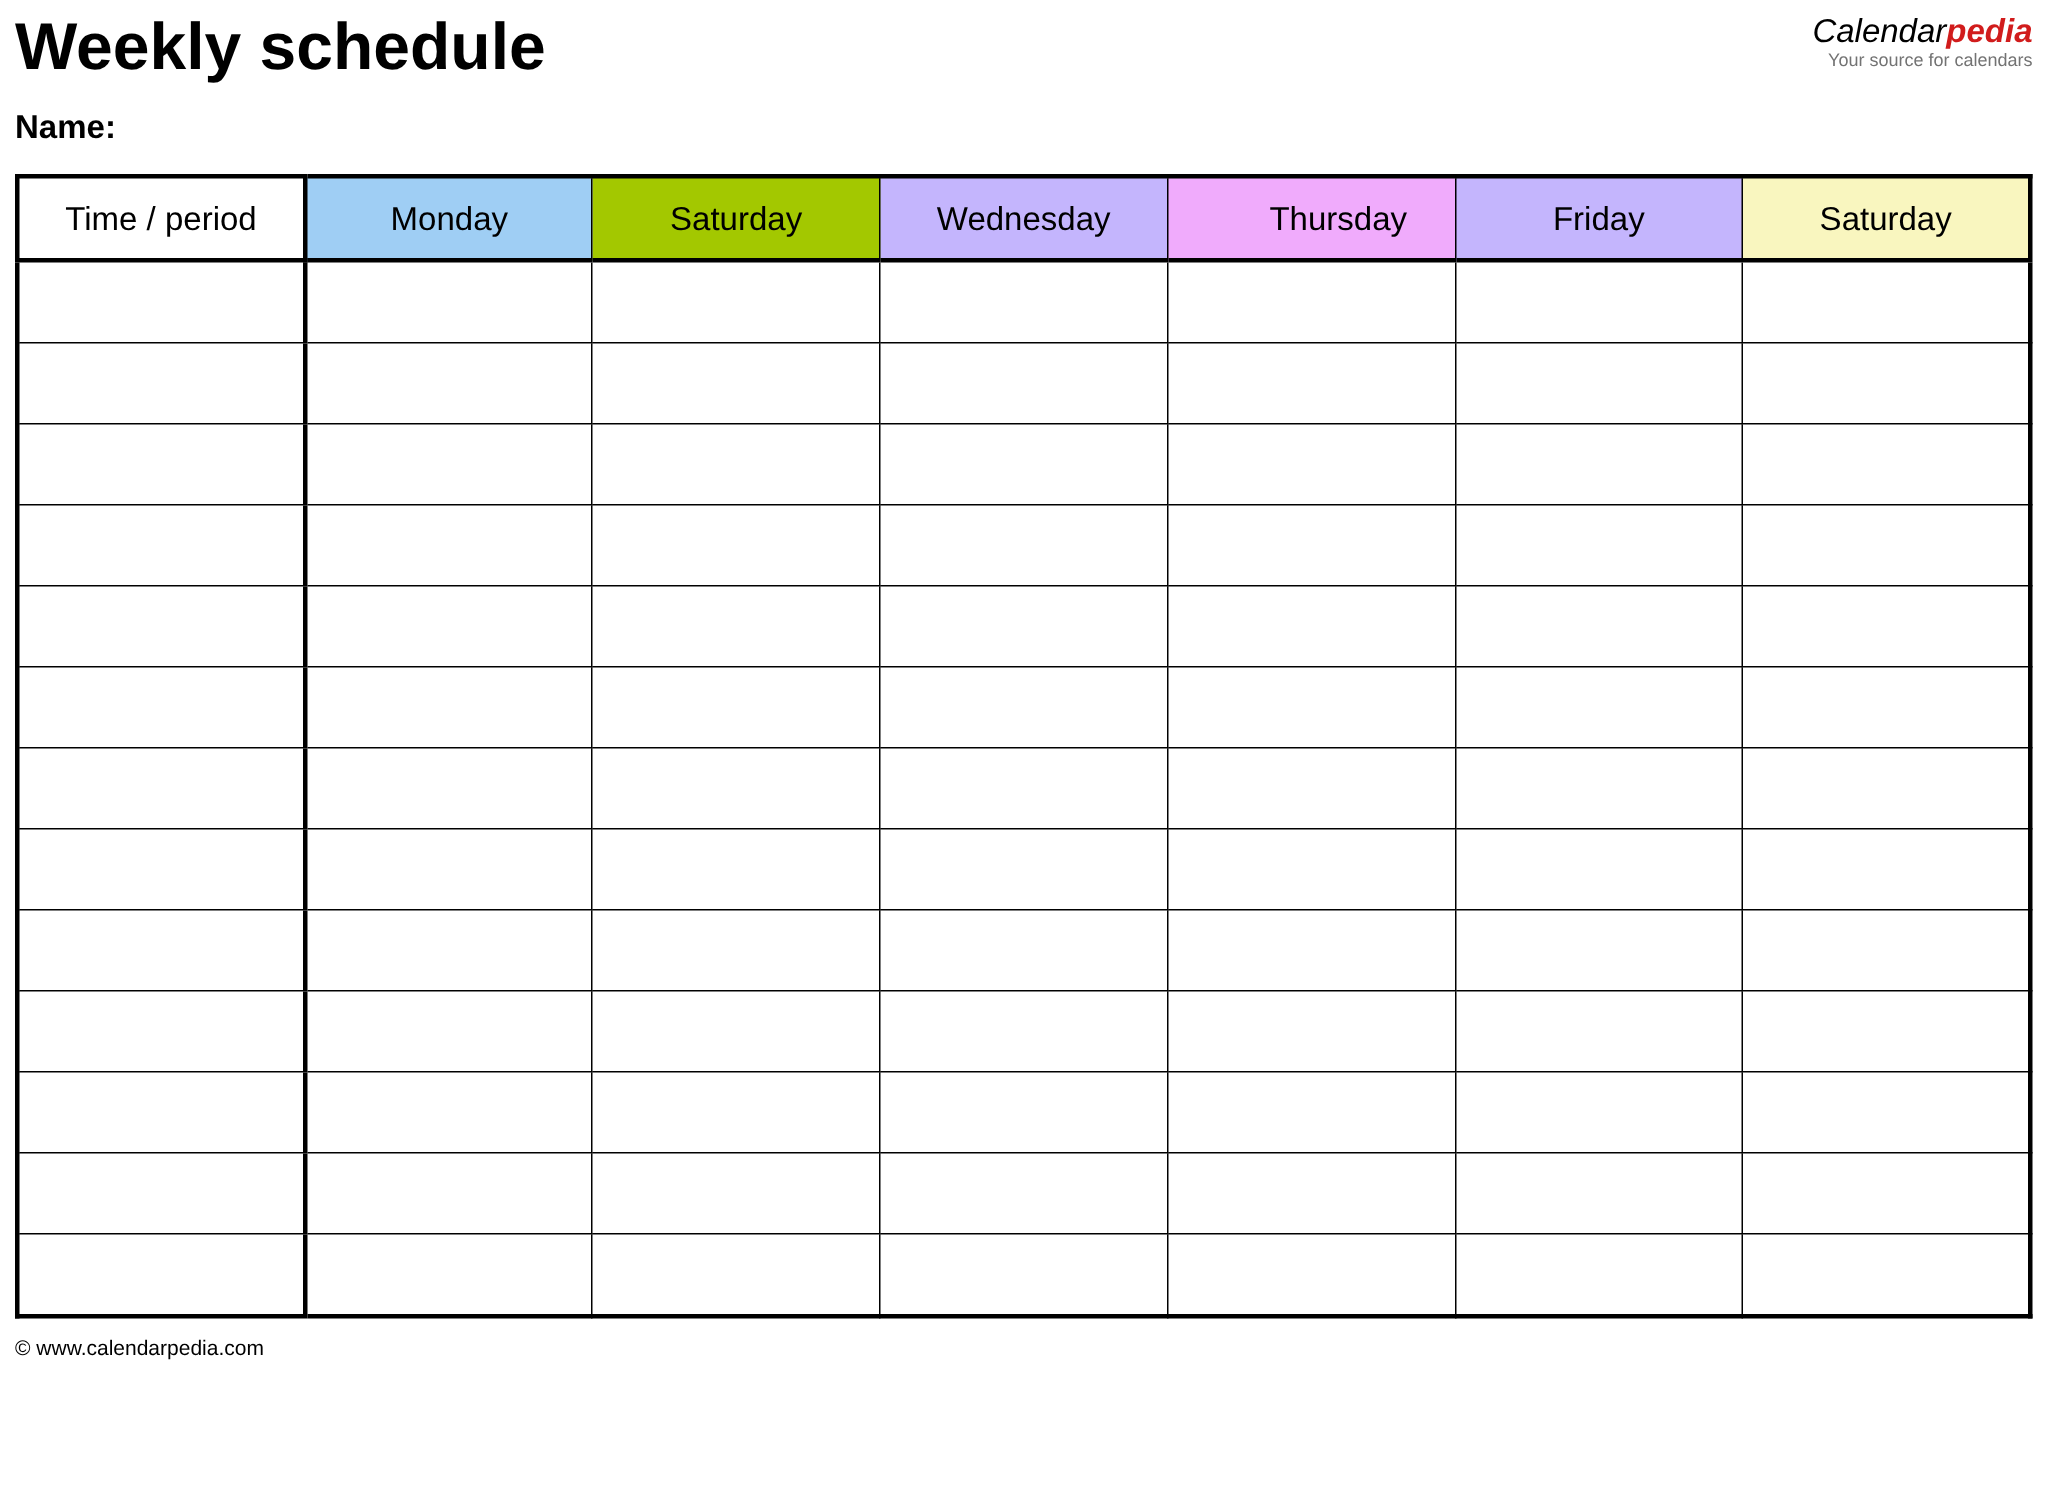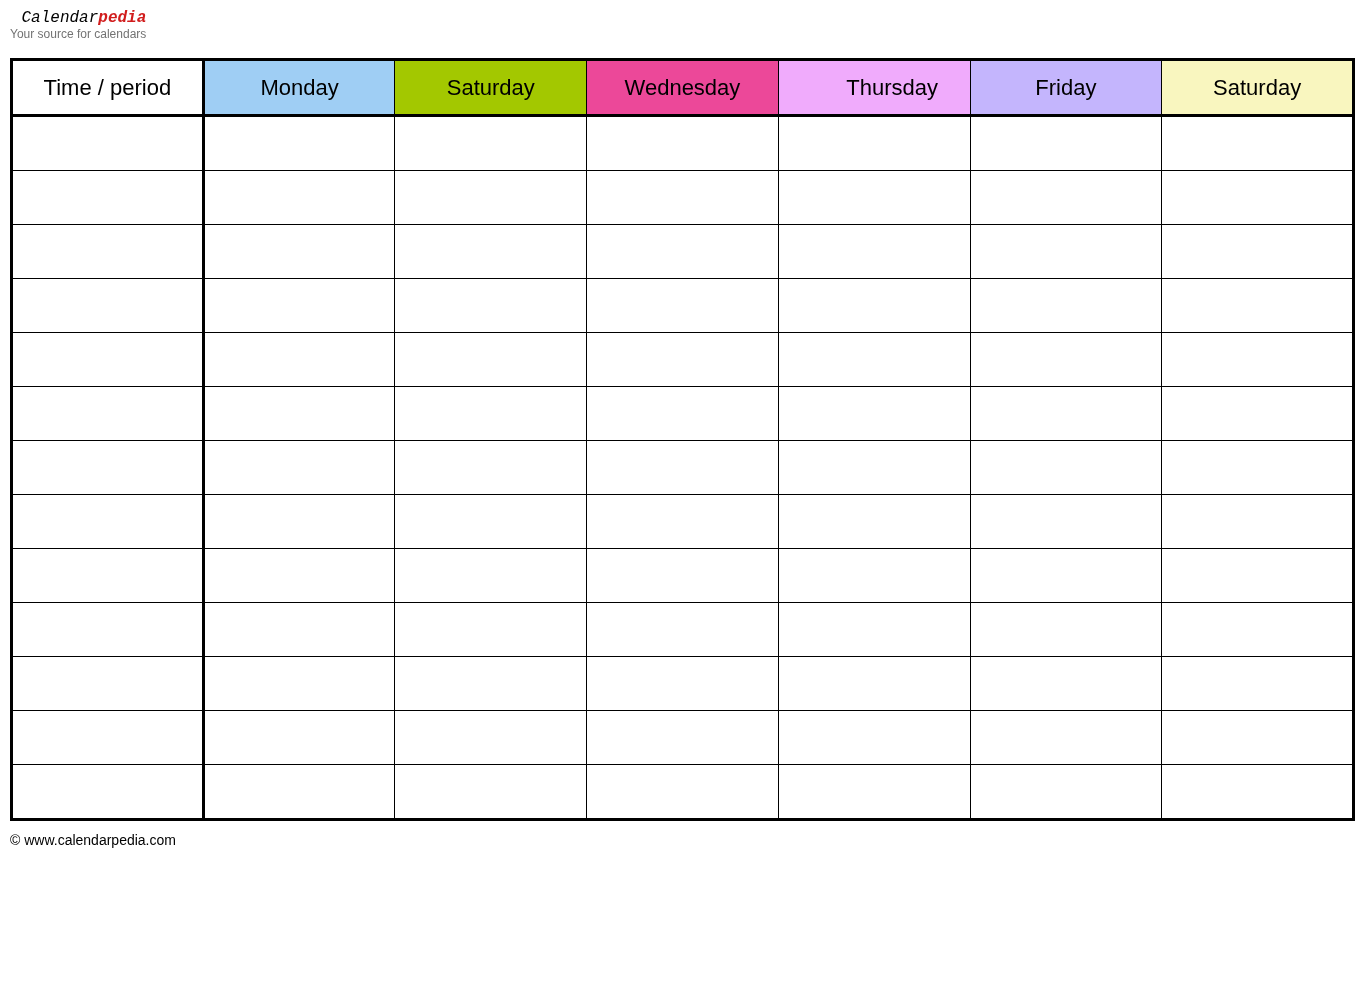--- a/index.html
+++ b/index.html
@@ -27,22 +27,22 @@
     .name-line {
       font-size: 22px;
       font-weight: bold;
       margin-top: 18px;
     }
     .brand {
       text-align: right;
       line-height: 1;
     }
     .brand-main {
-      font-family: Liberation Mono, monospace;
-      font-size: 16px;
+      font-family: Liberation Sans, sans-serif;
+      font-size: 22px;
     }
     .brand-main .cal {
       color: #000;
       font-style: italic;
     }
     .brand-main .pedia {
       color: #d11c1c;
       font-style: italic;
       font-weight: bold;
     }
@@ -77,35 +77,39 @@
     }
     .footer {
       font-size: 14px;
       margin-top: 11px;
     }
   </style>
 </head>
 <body>
 
 <div class="header-row">
+  <div class="title-block">
+    <h1 class="page-title">Weekly schedule</h1>
+    <div class="name-line">Name:</div>
+  </div>
   <div class="brand">
     <div class="brand-main">
       <span class="cal">Calendar</span><span class="pedia">pedia</span>
     </div>
     <div class="brand-tag">Your source for calendars</div>
   </div>
 </div>
 
 <table class="schedule">
   <thead>
     <tr id="header-row">
         <th class="time-col">Time / period</th>
         <th style="background: rgb(159, 206, 244);">Monday</th>
         <th style="background: rgb(163, 200, 0);">Saturday</th>
-        <th style="background: #ec4899;">Wednesday</th>
+        <th style="background: #c4b5fd;">Wednesday</th>
         <th style="background: #f0abfc; padding-left: 36px;">Thursday</th>
         <th style="background: #c4b5fd;">Friday</th>
         <th style="background: rgb(249, 246, 191);">Saturday</th>
       </tr>
   </thead>
   <tbody id="body-rows">
       <tr>
         <td class="time-col"></td>
         <td></td>
         <td></td>

